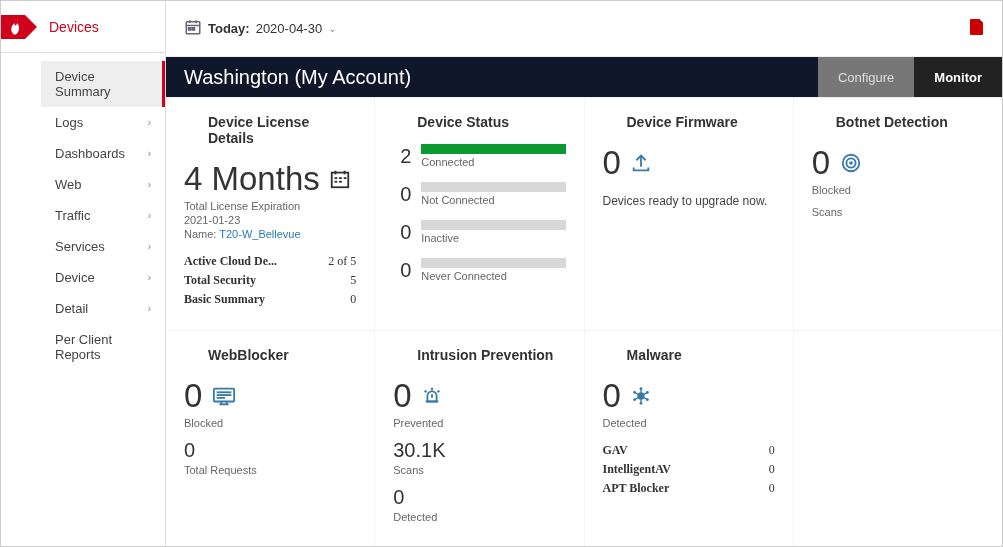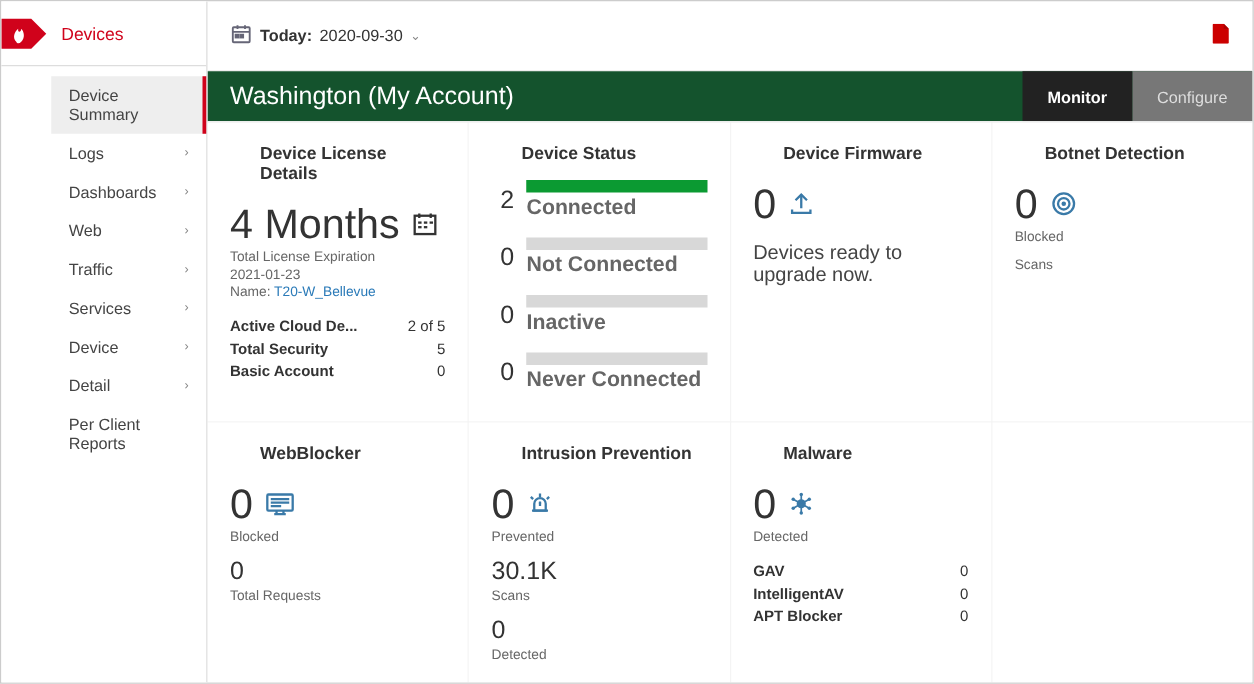--- a/index.html
+++ b/index.html
@@ -13,42 +13,42 @@
     .nav { padding-top: 8px; }
     .nav-item { display: flex; align-items: center; justify-content: space-between; padding: 8px 14px; font-size: 13px; color: #444; cursor: pointer; margin-left: 40px; }
     .nav-item.active { background: #eee; border-right: 3px solid #d0021b; font-weight: 400; }
     .chev { color: #888; font-size: 10px; }
     .main { flex: 1; display: flex; flex-direction: column; overflow: hidden; }
     .topbar { height: 56px; display: flex; align-items: center; justify-content: space-between; padding: 0 18px; border-bottom: 1px solid #eee; }
     .date-picker { display: flex; align-items: center; gap: 6px; cursor: pointer; }
     .cal-icon { color: #888; }
     .date-label { font-weight: bold; }
     .pdf-icon { color: #c00; cursor: pointer; }
-    .titlebar { background: #14532d; color: #fff; height: 40px; display: flex; align-items: center; justify-content: space-between; padding: 0 0 0 18px; }
+    .titlebar { background: #0f172a; color: #fff; height: 40px; display: flex; align-items: center; justify-content: space-between; padding: 0 0 0 18px; }
     .titlebar h1 { font-size: 20px; font-weight: 400; }
     .tabs { display: flex; height: 100%; }
     .tab { display: flex; align-items: center; padding: 0 20px; font-size: 13px; color: #ddd; cursor: pointer; }
     .tab.active { background: #222; color: #fff; font-weight: bold; }
     .tab.inactive { background: #777; }
     .grid { display: grid; grid-template-columns: repeat(4, 1fr); grid-auto-rows: minmax(200px, auto); flex: 1; overflow: auto; background: #f4f4f4; gap: 1px; border-top: 1px solid #eee; }
     .card { background: #fff; padding: 16px 18px; }
     .card h3 { font-size: 14px; font-weight: bold; margin-bottom: 14px; padding-left: 24px; }
     .big-num { font-size: 33px; font-weight: 400; display: inline-block; vertical-align: middle; }
     .icon-inline { display: inline-flex; margin-left: 6px; vertical-align: middle; color: #3a7aa8; }
     .sub { font-size: 11px; color: #666; margin-top: 2px; }
     .link { color: #2a7ab8; }
-    .kv { display: flex; justify-content: space-between; font-size: 12px; margin-top: 4px; }
+    .kv { display: flex; justify-content: space-between; font-size: 12px; margin-top: 4px; font-family: Liberation Serif, serif; }
     .kv .k { font-weight: bold; }
     .hr-space { height: 10px; }
     .status-row { display: flex; align-items: center; gap: 10px; margin: 6px 0 14px; }
     .status-num { font-size: 20px; width: 18px; text-align: right; color: #333; }
     .status-bar-wrap { flex: 1; }
     .status-bar { height: 10px; background: #d8d8d8; position: relative; }
     .status-bar .fill { height: 100%; background: #0b9a32; }
-    .status-label { font-size: 17px; color: #666; margin-top: 2px; font-weight: bold; }
+    .status-label { font-size: 11px; color: #666; margin-top: 2px; }
     .stat-block { margin-top: 10px; }
     .stat-val { font-size: 20px; font-weight: 400; }
     .empty-card { background: #fff; }
   </style>
 </head>
 <body>
 
 <div class="layout">
   <aside class="sidebar">
     <div class="brand-tab">
@@ -105,36 +105,36 @@
           <svg width="18" height="18" viewBox="0 0 24 24" fill="none" stroke="#667" stroke-width="2">
               <rect x="3" y="5" width="18" height="16" rx="1"></rect>
               <line x1="3" y1="10" x2="21" y2="10"></line>
               <line x1="8" y1="3" x2="8" y2="7"></line>
               <line x1="16" y1="3" x2="16" y2="7"></line>
               <rect x="6" y="13" width="3" height="3" fill="#667"></rect>
               <rect x="11" y="13" width="3" height="3" fill="#667"></rect>
             </svg>
         </span>
         <span class="date-label">Today:</span>
-        <span>2020-09-30</span>
+        <span>2020-04-30</span>
         <span style="color:#888;font-size:10px;">⌄</span>
       </div>
       <span class="pdf-icon">
         <svg width="14" height="16" viewBox="0 0 14 16">
             <path d="M1 0 h8 l4 4 v11 a1 1 0 0 1 -1 1 h-11 a1 1 0 0 1 -1 -1 v-14 a1 1 0 0 1 1 -1 z" fill="#c00"></path>
             <path d="M9 0 v4 h4 z" fill="#a00"></path>
           </svg>
       </span>
     </div>
 
     <div class="titlebar">
       <h1>Washington (My Account)</h1>
       <div class="tabs">
+        <div class="tab inactive">Configure</div>
         <div class="tab active">Monitor</div>
-        <div class="tab inactive">Configure</div>
       </div>
     </div>
 
     <div class="grid">
 
       <div class="card">
         <h3>Device License Details</h3>
         <div>
           <span class="big-num">4 Months</span>
           <span class="icon-inline" style="color:#333;">
@@ -156,21 +156,21 @@
         <div class="hr-space"></div>
         <div class="kv">
             <span class="k">Active Cloud De...</span>
             <span>2 of 5</span>
           </div>
         <div class="kv">
             <span class="k">Total Security</span>
             <span>5</span>
           </div>
         <div class="kv">
-            <span class="k">Basic Account</span>
+            <span class="k">Basic Summary</span>
             <span>0</span>
           </div>
       </div>
 
       <div class="card">
         <h3>Device Status</h3>
         <div class="status-row">
           <div class="status-num">2</div>
           <div class="status-bar-wrap">
               <div class="status-bar">
@@ -207,21 +207,21 @@
         <div>
           <span class="big-num">0</span>
           <span class="icon-inline">
             <svg width="22" height="22" viewBox="0 0 24 24" fill="none" stroke="#3a7aa8" stroke-width="2">
                 <path d="M4 17 v3 h16 v-3"></path>
                 <path d="M12 4 v12"></path>
                 <path d="M7 9 l5 -5 l5 5"></path>
               </svg>
           </span>
         </div>
-        <div class="sub" style="margin-top:12px;font-size:16px;color:#444;">Devices ready to upgrade now.</div>
+        <div class="sub" style="margin-top:12px;font-size:12px;color:#444;">Devices ready to upgrade now.</div>
       </div>
 
       <div class="card">
         <h3>Botnet Detection</h3>
         <div>
           <span class="big-num">0</span>
           <span class="icon-inline">
             <svg width="22" height="22" viewBox="0 0 24 24" fill="none" stroke="#3a7aa8" stroke-width="2">
                 <circle cx="12" cy="12" r="9"></circle>
                 <circle cx="12" cy="12" r="5"></circle>

